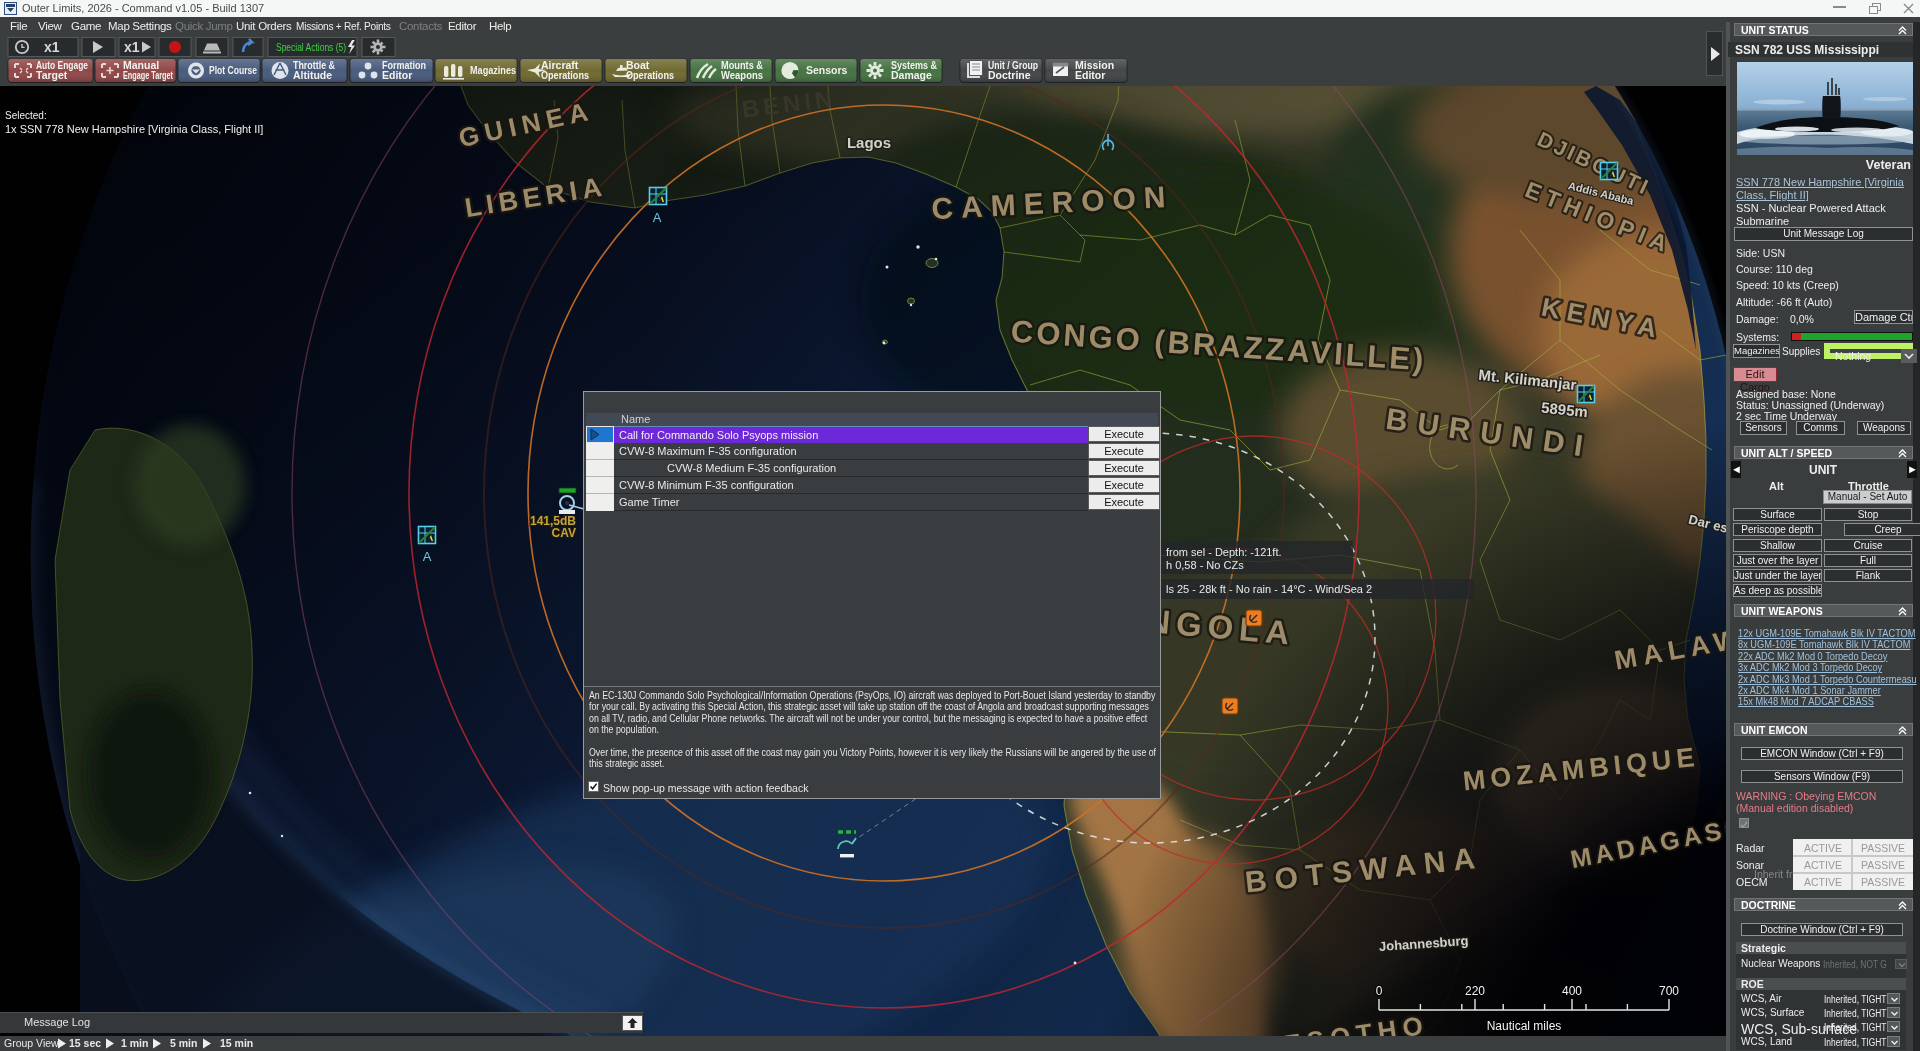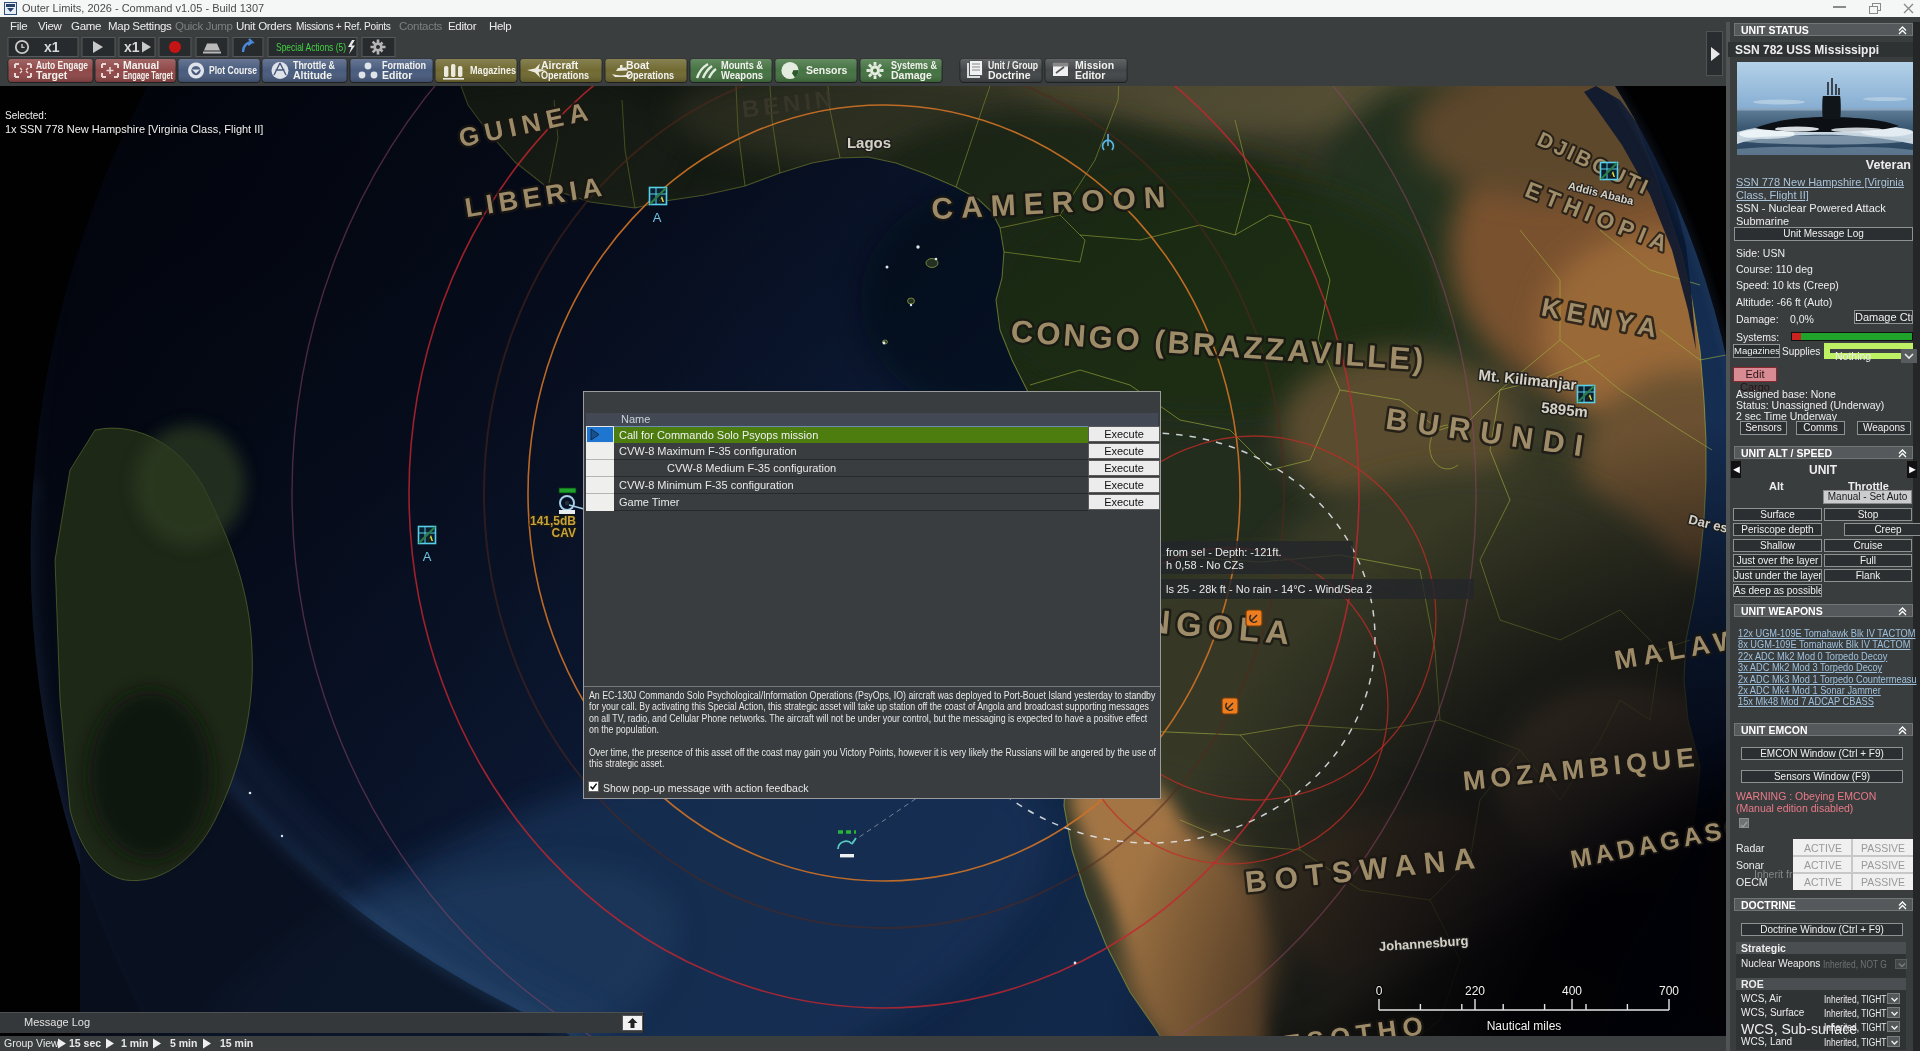--- a/index.html
+++ b/index.html
@@ -517,21 +517,21 @@
 
     <div class="abs" style="left:2px;top:21px;width:572px;height:13px;background:#424954;">
       <span class="abs" style="left:35px;top:0px;font-size:11px;color:#ccd2d8;">Name</span>
     </div>
 
     <div class="abs" style="left:2px;top:34px;width:28px;height:17px;background:#1e76d0;border:1px solid #e8e8e8;">
       <svg width="10" height="13" viewBox="0 0 10 13" style="margin:1px 0 0 3px">
           <path d="M 1,1 v11 l 8,-5.5 z" fill="#17508c" stroke="#0c2c50"></path>
         </svg>
     </div>
-    <div class="abs" style="left:30px;top:34px;width:474px;height:17px;background:#4d7c0f;border-top:1px solid #6a8cb4;">
+    <div class="abs" style="left:30px;top:34px;width:474px;height:17px;background:#6d28d9;border-top:1px solid #6a8cb4;">
       <span class="abs" style="left:5px;top:2px;font-size:11px;color:#f0f0f0;">Call for Commando Solo Psyops mission</span>
     </div>
     <div class="abs" style="left:2px;top:51px;width:28px;height:17px;background:#eff0ee;border-bottom:1px solid #b5b5b5;"></div>
     <div class="abs" style="left:30px;top:51px;width:474px;height:17px;background:#3a3d3f;border-bottom:1px solid #27292b;">
       <span class="abs" style="left:5px;top:2px;font-size:11px;color:#e8e8e8;">CVW-8 Maximum F-35 configuration</span>
     </div>
     <div class="abs" style="left:2px;top:68px;width:28px;height:17px;background:#eff0ee;border-bottom:1px solid #b5b5b5;"></div>
     <div class="abs" style="left:30px;top:68px;width:474px;height:17px;background:#3a3d3f;border-bottom:1px solid #27292b;">
       <span class="abs" style="left:5px;top:2px;font-size:11px;color:#e8e8e8;margin-left:48px;">CVW-8 Medium F-35 configuration</span>
     </div>

